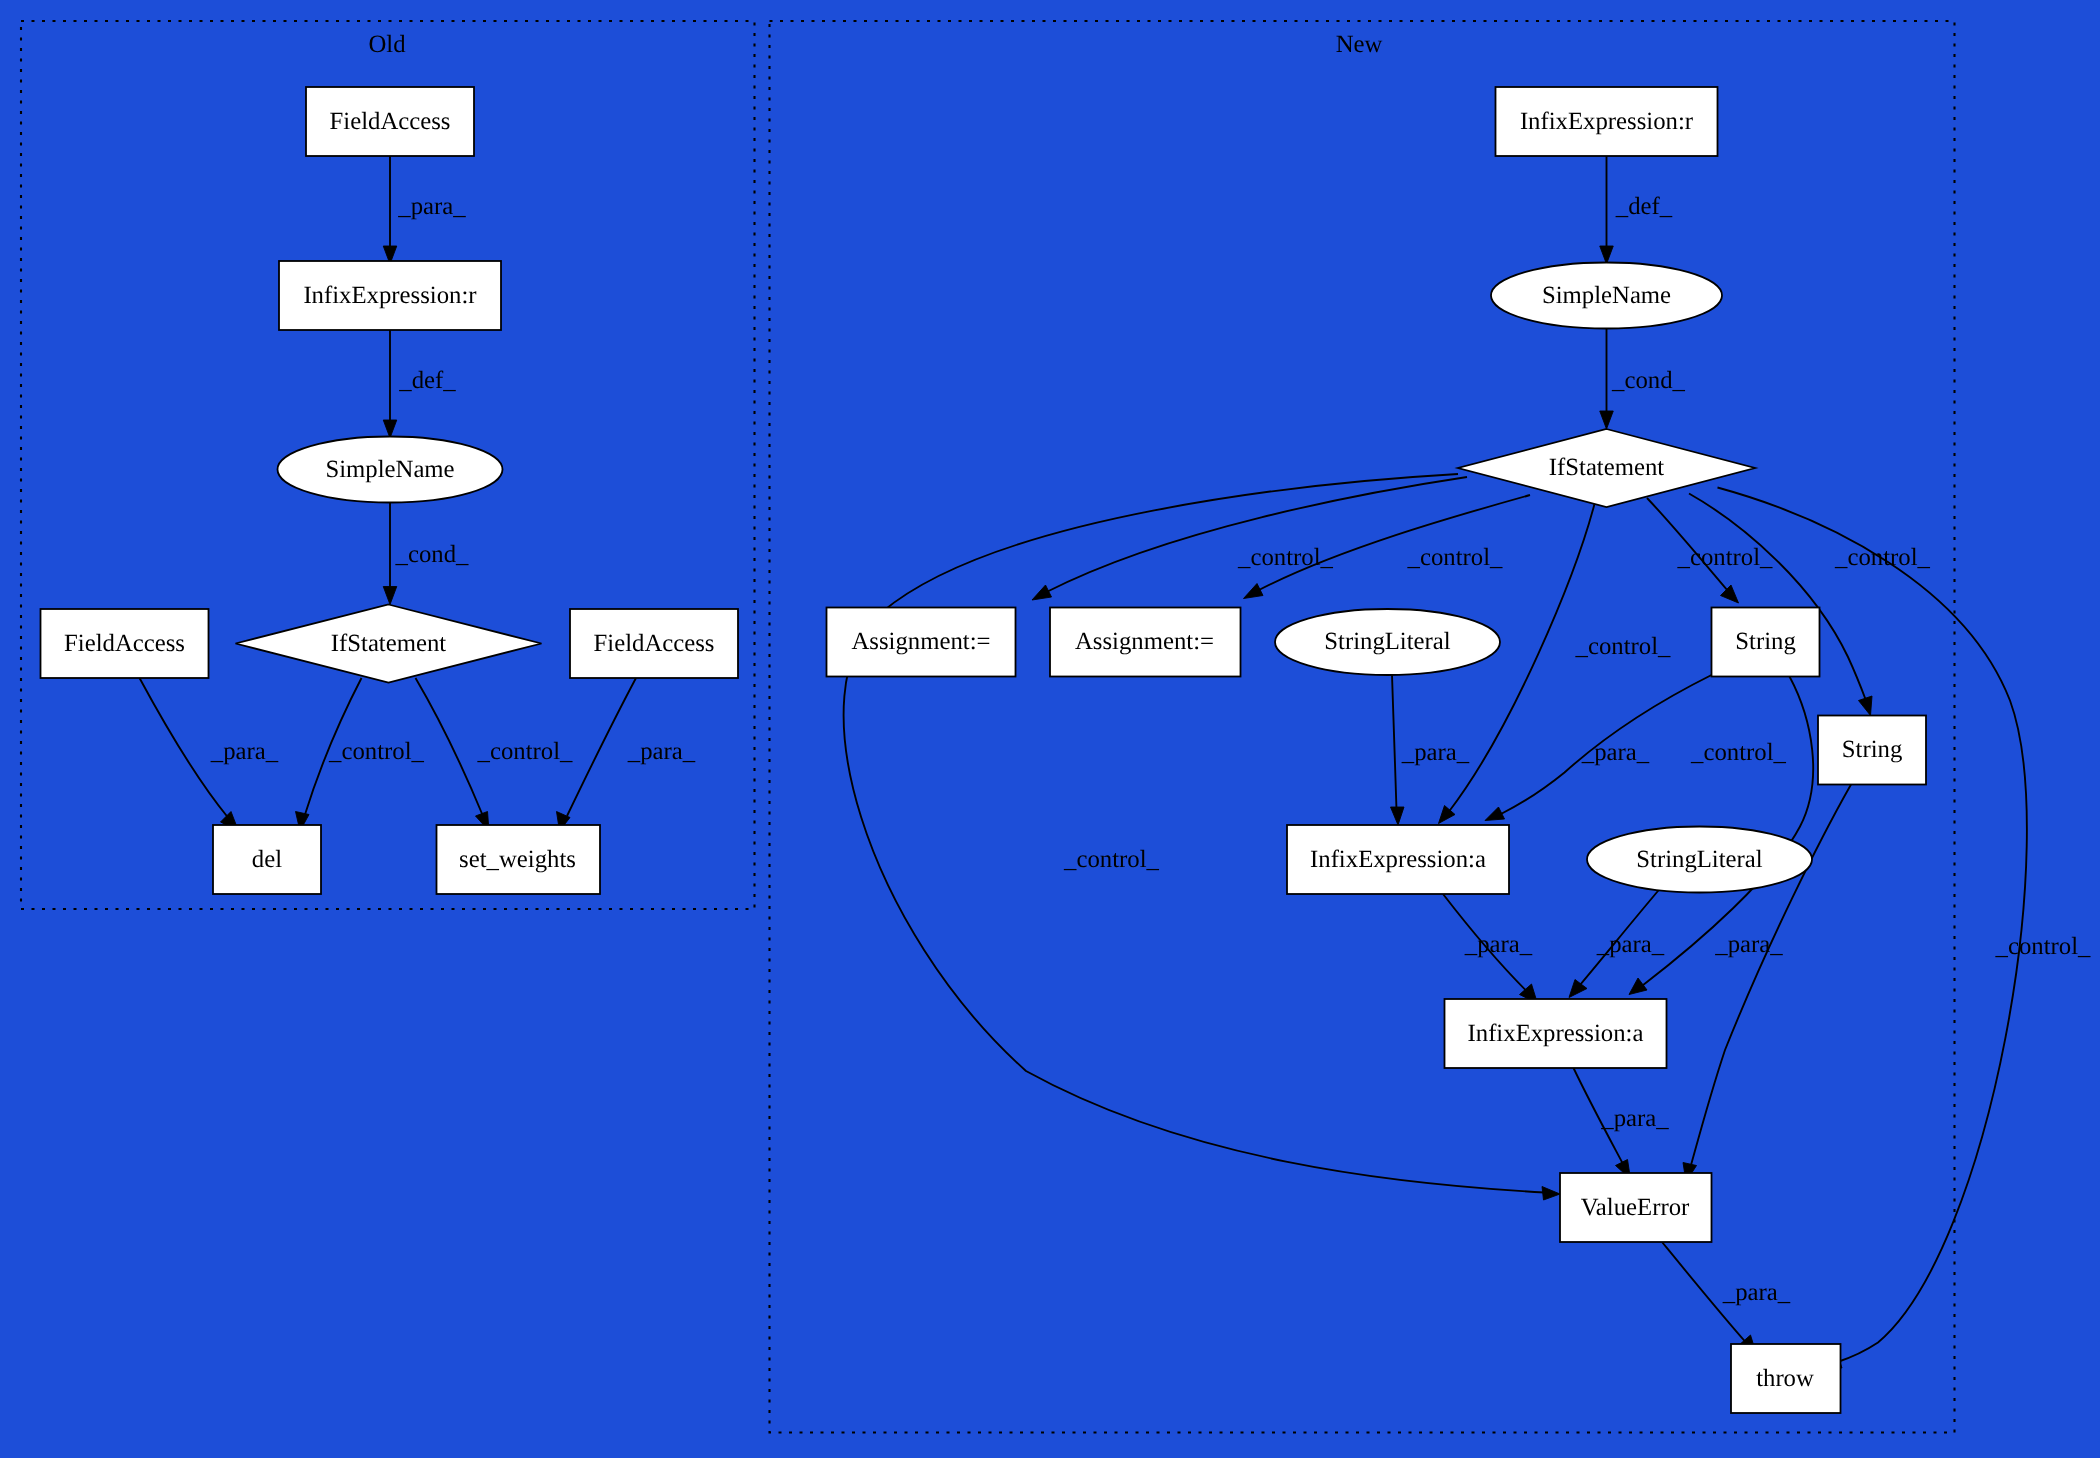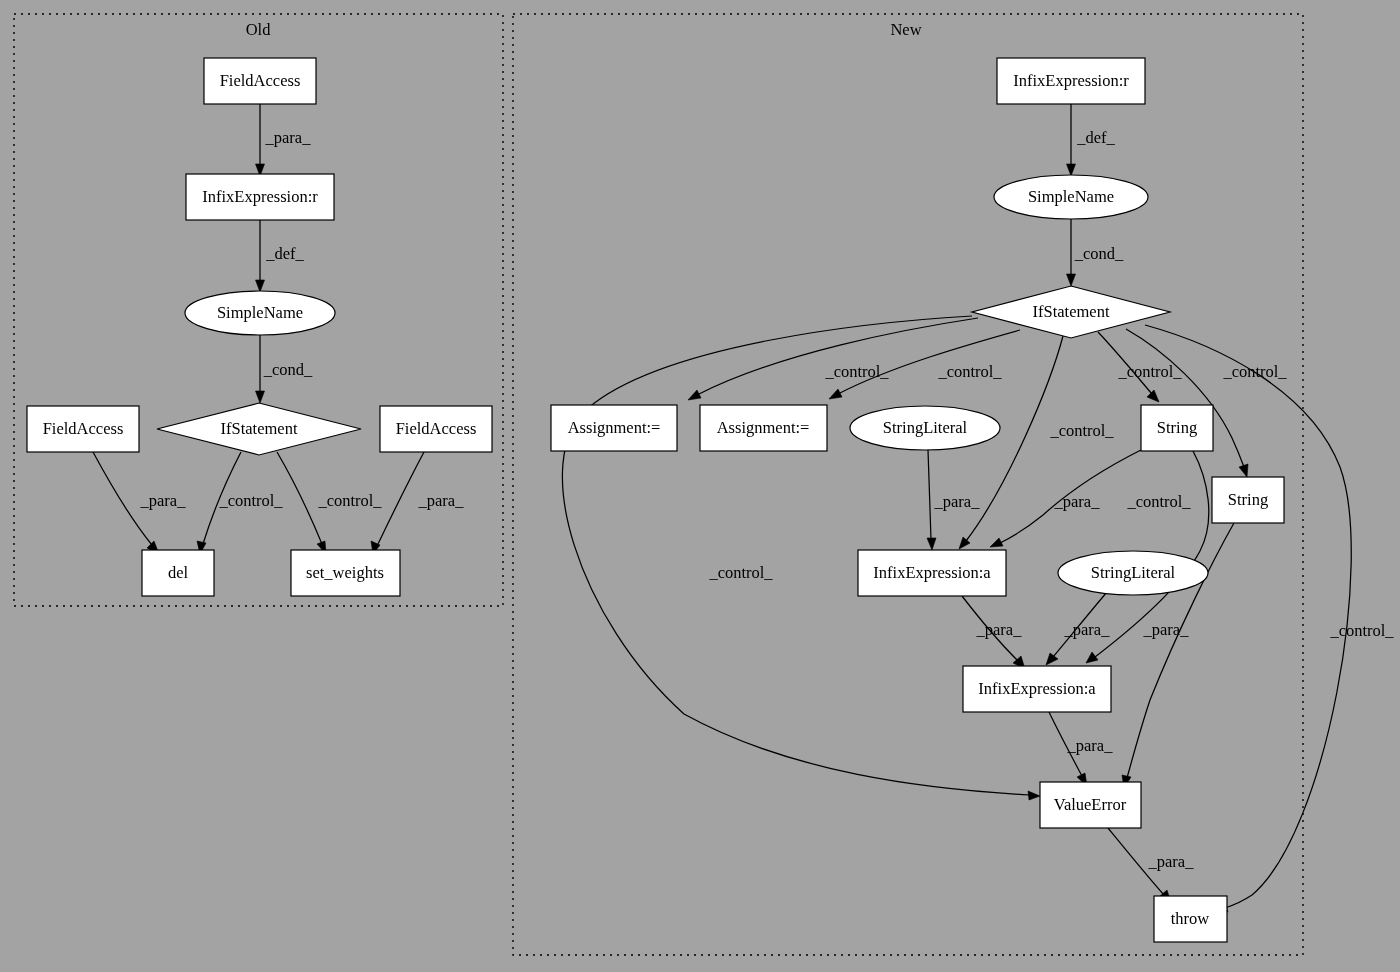--- a/index.html
+++ b/index.html
@@ -4,21 +4,21 @@
 <style>
   html, body {
     margin: 0;
     padding: 0;
     background: #ffffff;
   }
   #canvas {
     position: relative;
     width: 1400px;
     height: 972px;
-    background: #a3a3a3;
+    background: #1d4ed8;
     font-family: "Liberation Serif", "DejaVu Serif", serif;
     overflow: hidden;
   }
   svg#graph {
     position: absolute;
     top: 0;
     left: 0;
     width: 1400px;
     height: 972px;
   }

